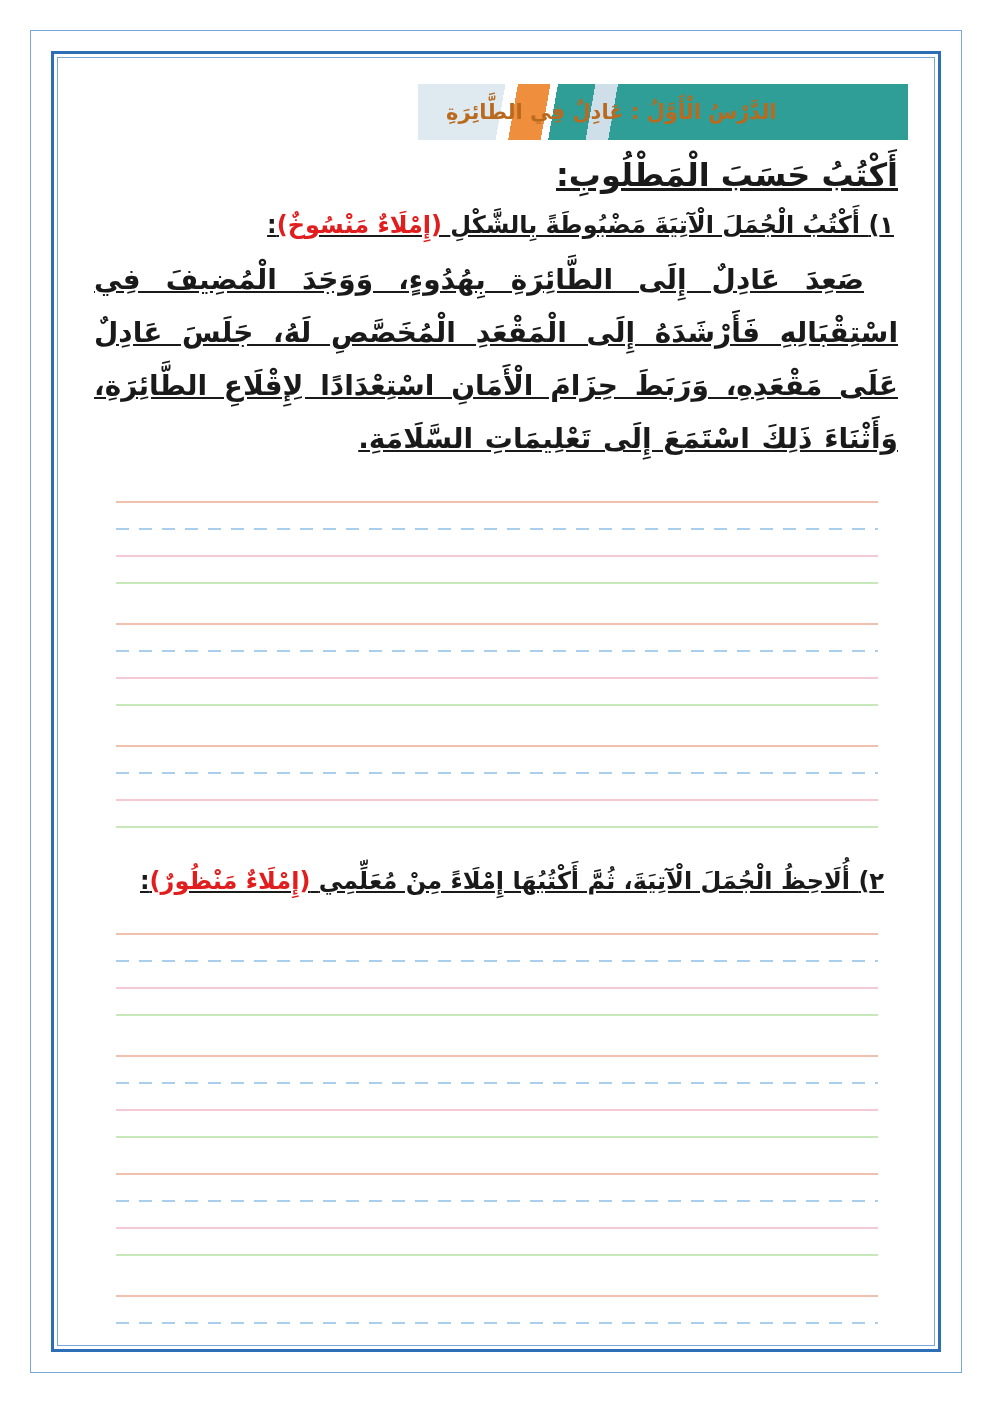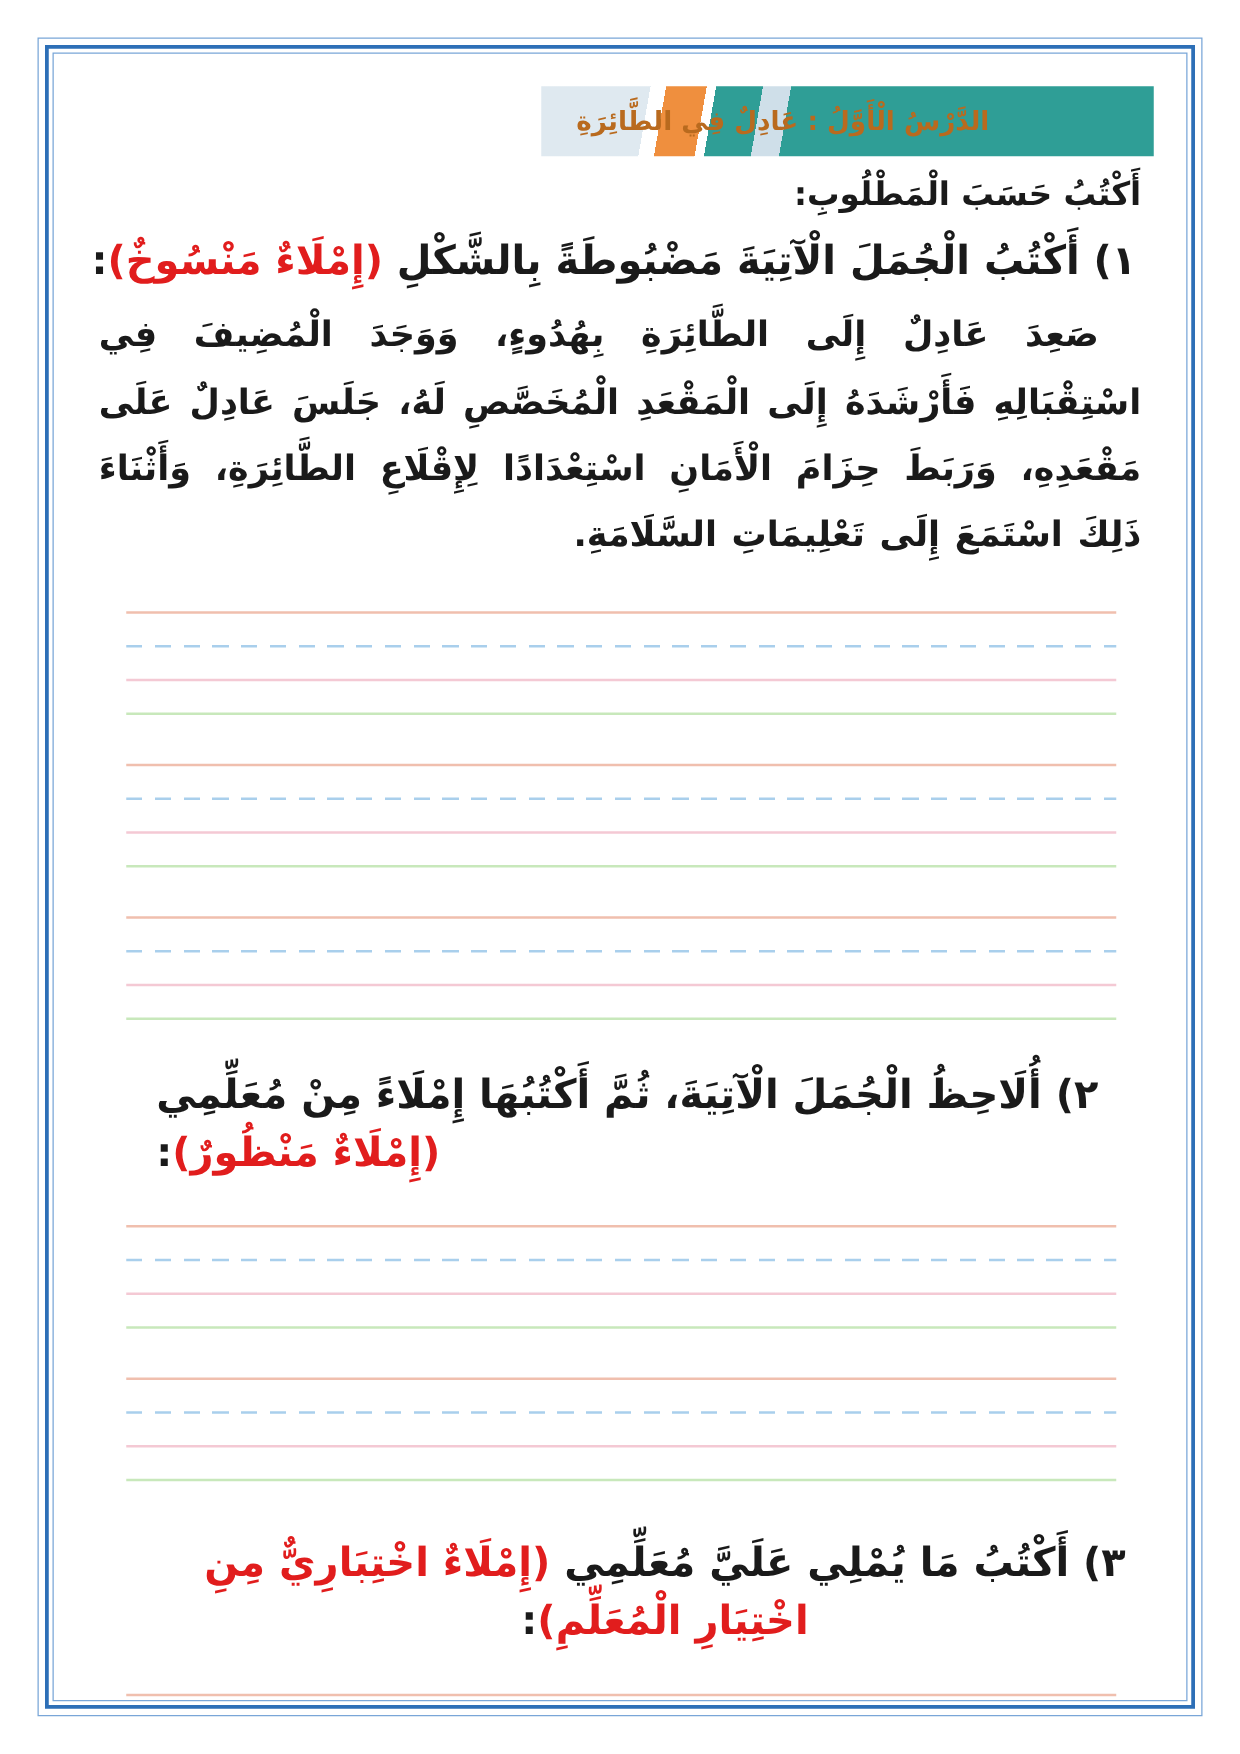--- a/index.html
+++ b/index.html
@@ -12,21 +12,22 @@
     height: 1403px;
     position: relative;
     font-family: "DejaVu Sans", sans-serif;
     color: #1a1a1a;
   }
   
   .frame-outer {
     position: absolute;
     inset: 30px;
     border: 1px solid #79a6d8;
-    padding: 5px;
+    padding: 20px;
+    text-decoration: underline;
   }
   .frame-mid {
     height: 100%;
     box-sizing: border-box;
     border: 3px solid #2d6fb7;
     padding: 3px;
   }
   .frame-in {
     height: 100%;
     box-sizing: border-box;
@@ -62,27 +63,27 @@
     transform: translateY(-50%);
     font-size: 21px;
     font-weight: 700;
     color: #b96a1e;
     white-space: nowrap;
     letter-spacing: 0.5px;
   }
   
   .intro {
     margin: 16px 14px 0 0;
-    font-size: 26px;
+    font-size: 32px;
     font-weight: 700;
     text-align: right;
   }
   .item-heading {
     margin: 14px 18px 0 0;
-    font-size: 32px;
+    font-size: 24px;
     font-weight: 700;
     text-align: right;
     line-height: 1.45;
   }
   .item-heading .red { color: #e11d1d; }
   .h2-space { margin-top: 36px; text-align: left; padding-left: 60px; }
   .h3-space { margin-top: 42px; text-align: center; padding-left: 90px; }
   
   .passage {
     margin: 10px 14px 0 14px;
@@ -173,25 +174,20 @@
             <div class="line-group">
               <div class="ln salmon"></div>
               <div class="ln dash"></div>
               <div class="ln pink"></div>
               <div class="ln green"></div>
             </div>
           </div>
       </section>
 
       <section>
-        <p class="item-heading h3-space">
-          <span>٣)</span>
-          <span>أَكْتُبُ مَا يُمْلِي عَلَيَّ مُعَلِّمِي</span>
-          <span class="red">(إِمْلَاءٌ اخْتِبَارِيٌّ مِنِ اخْتِيَارِ الْمُعَلِّمِ)</span><span>:</span>
-        </p>
         <div class="ruling">
             <div class="line-group">
               <div class="ln salmon"></div>
               <div class="ln dash"></div>
               <div class="ln pink"></div>
               <div class="ln green"></div>
             </div>
             <div class="line-group">
               <div class="ln salmon"></div>
               <div class="ln dash"></div>

